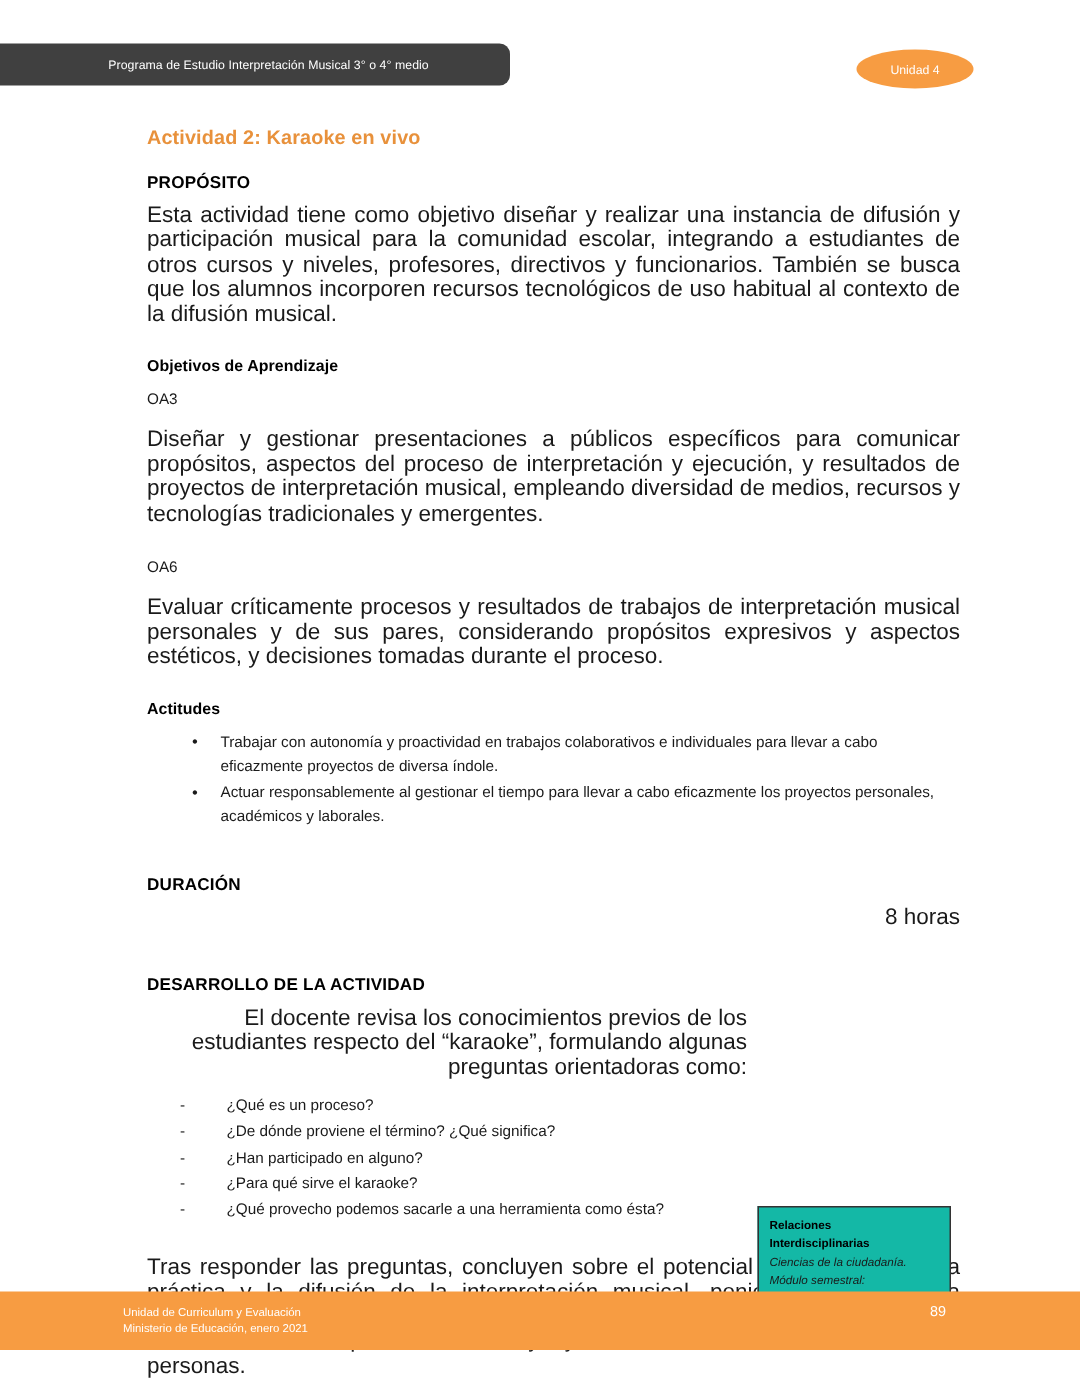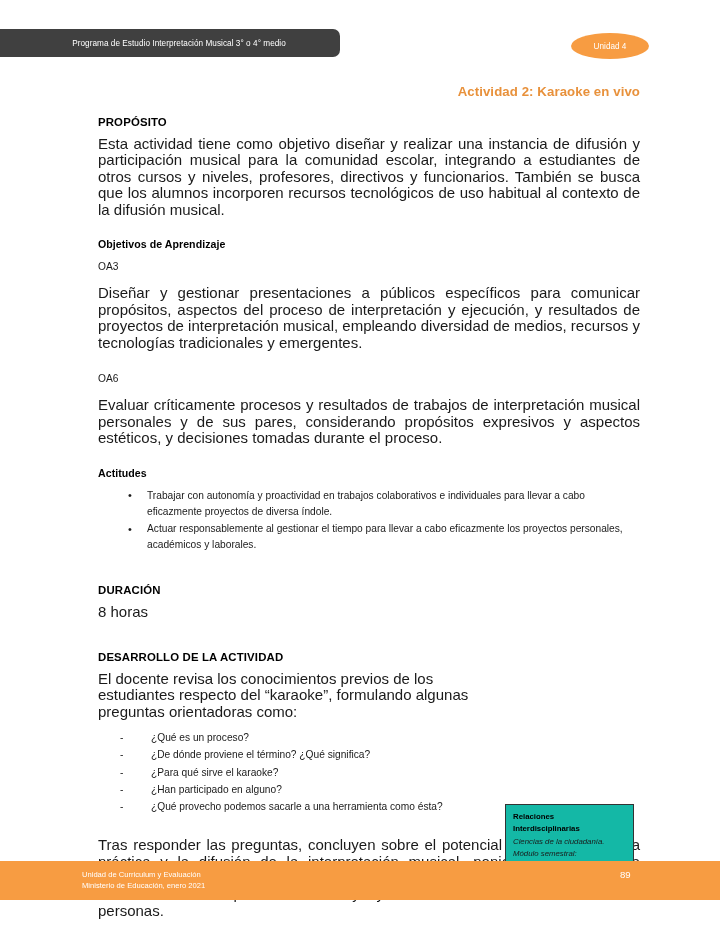--- a/index.html
+++ b/index.html
@@ -57,21 +57,21 @@
 
   
   .page {
     position: absolute;
     top: 84px;
     left: 98px;
     width: 542px;
   }
 
   .doc-title {
-    text-align: right;
+    text-align: left;
     color: #E8913B;
     font-size: 13.2px;
     font-weight: bold;
     margin: 0 0 17px 0;
     letter-spacing: 0.1px;
   }
 
   h2.section-heading {
     font-size: 11.4px;
     font-weight: bold;
@@ -88,21 +88,21 @@
   }
 
   p.body-text {
     font-size: 15px;
     line-height: 16.4px;
     margin: 0 0 9px 0;
     text-align: justify;
     color: #1a1a1a;
   }
   p.body-text.left {
-    text-align: left;
+    text-align: right;
   }
   p.oa-code {
     font-size: 10.2px;
     line-height: 16.4px;
     margin: 0 0 10px 0;
     color: #1a1a1a;
   }
 
   ul.bullets {
     margin: 0 0 4px 0;
@@ -250,22 +250,22 @@
 
   <div class="spacer-md"></div>
 
   <div class="devel-row">
     <div class="devel-left">
       <h2 class="section-heading">DESARROLLO DE LA ACTIVIDAD</h2>
       <p class="body-text left">El docente revisa los conocimientos previos de los estudiantes respecto del “karaoke”, formulando algunas preguntas orientadoras como:</p>
       <ul class="dashes">
         <li>¿Qué es un proceso?</li>
         <li>¿De dónde proviene el término? ¿Qué significa?</li>
+        <li>¿Han participado en alguno?</li>
         <li>¿Para qué sirve el karaoke?</li>
-        <li>¿Han participado en alguno?</li>
         <li>¿Qué provecho podemos sacarle a una herramienta como ésta?</li>
       </ul>
     </div>
 
     <div class="side-box">
       <p class="side-box-title">Relaciones</p>
       <p class="side-box-title">Interdisciplinarias</p>
       <p class="side-box-body">Ciencias de la ciudadanía.</p>
       <p class="side-box-body">Módulo semestral:</p>
       <p class="side-box-body">Tecnología y sociedad. OA2</p>

